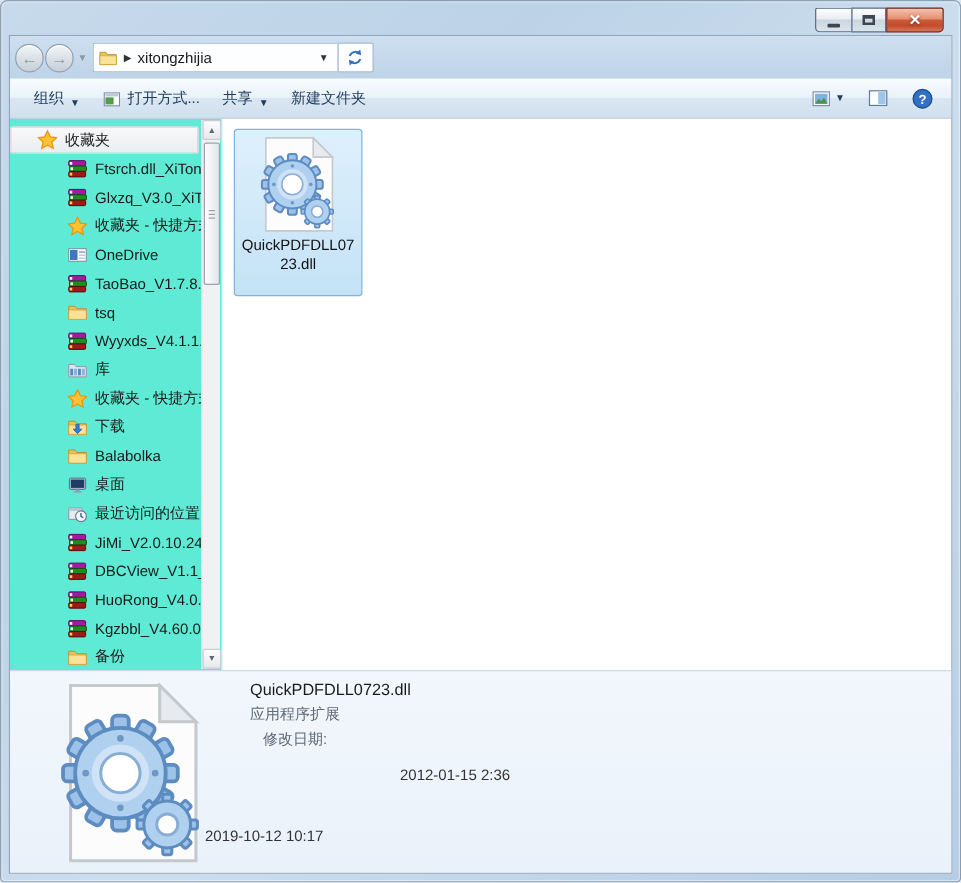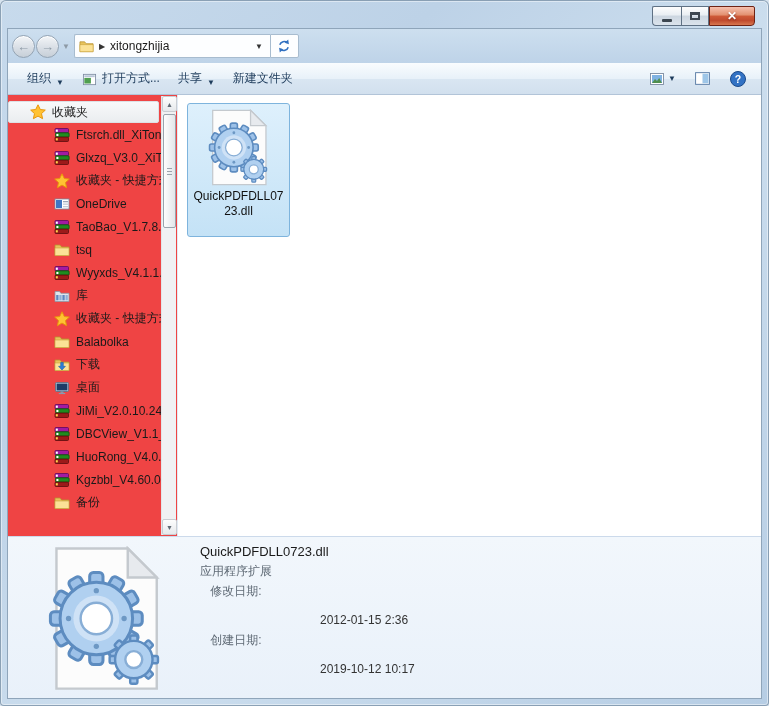--- a/index.html
+++ b/index.html
@@ -48,21 +48,21 @@
   .toolbar{ height:32px; flex:0 0 auto; display:flex; align-items:center; padding:0 10px;
     background:linear-gradient(180deg,#f9fcfe,#e8f1f9 50%,#d9e6f2 51%,#d2e0ee);
     border-bottom:1px solid #b2c4d8;}
   .tb-btn{ display:flex; align-items:flex-end; gap:5px; font-size:12px; color:#1e3c5c;
     padding:4px 9px; border-radius:2px; cursor:default; white-space:nowrap;}
   .tb-caret{ font-size:8px; color:#1e3c5c;}
   .tb-right{ margin-left:auto; display:flex; align-items:center; gap:10px;}
   .tb-iconbtn{ display:flex; align-items:center; gap:3px; padding:3px 4px;}
   
   .body{ flex:1 1 auto; display:flex; overflow:hidden; }
-  .sidebar{ width:170px; flex:0 0 auto; background:#ef4444; border-right:1px solid #e2eaf3;
+  .sidebar{ width:170px; flex:0 0 auto; background:#5eead4; border-right:1px solid #e2eaf3;
     position:relative; overflow:hidden;}
   .tree{ list-style:none; padding-top:6px; }
   .tree-item{ height:23px; display:flex; align-items:center; gap:6px; font-size:12px; color:#1a1a1a;
     padding-left:46px; white-space:nowrap; overflow:hidden; cursor:default;}
   .tree-item.lvl0{ padding-left:21px; }
   .tree-item.active{ background:linear-gradient(180deg,#f8f9fa,#eaedf0); border:1px solid #dde1e5;
     border-radius:2px; margin-right:18px; height:22px;}
   .ti-icon{ flex:0 0 16px; height:16px; display:flex; align-items:center; justify-content:center;}
   
   .vscroll{ position:absolute; top:1px; right:1px; width:15px; bottom:1px;
@@ -376,40 +376,48 @@
     <span class="ti-icon">
                 <svg width="16" height="16">
                   <use href="#sym-star" xlink:href="#sym-star"></use>
                 </svg>
               </span>
     <span class="ti-label">收藏夹 - 快捷方式</span>
   </li>
             <li class="tree-item lvl1">
     <span class="ti-icon">
                 <svg width="16" height="16">
+                  <use href="#sym-download" xlink:href="#sym-download"></use>
+                </svg>
+              </span>
+    <span class="ti-label">下载</span>
+  </li>
+            <li class="tree-item lvl1">
+    <span class="ti-icon">
+                <svg width="16" height="16">
                   <use href="#sym-folder" xlink:href="#sym-folder"></use>
                 </svg>
               </span>
     <span class="ti-label">Balabolka</span>
   </li>
             <li class="tree-item lvl1">
     <span class="ti-icon">
                 <svg width="16" height="16">
-                  <use href="#sym-download" xlink:href="#sym-download"></use>
-                </svg>
-              </span>
-    <span class="ti-label">下载</span>
-  </li>
-            <li class="tree-item lvl1">
-    <span class="ti-icon">
-                <svg width="16" height="16">
                   <use href="#sym-desktop" xlink:href="#sym-desktop"></use>
                 </svg>
               </span>
     <span class="ti-label">桌面</span>
+  </li>
+            <li class="tree-item lvl1">
+    <span class="ti-icon">
+                <svg width="16" height="16">
+                  <use href="#sym-recent" xlink:href="#sym-recent"></use>
+                </svg>
+              </span>
+    <span class="ti-label">最近访问的位置</span>
   </li>
             <li class="tree-item lvl1">
     <span class="ti-icon">
                 <svg width="16" height="16">
                   <use href="#sym-rar" xlink:href="#sym-rar"></use>
                 </svg>
               </span>
     <span class="ti-label">JiMi_V2.0.10.24_</span>
   </li>
             <li class="tree-item lvl1">
@@ -472,20 +480,19 @@
           <use href="#sym-dll" xlink:href="#sym-dll"></use>
         </svg>
       <div class="d-name">QuickPDFDLL0723.dll</div>
       <div class="d-type">应用程序扩展</div>
       <div class="d-fields" id="d-fields">
           <div class="drow">
             <span class="dlabel">修改日期:</span>
             <span class="dvalue">2012-01-15 2:36</span>
           </div>
           <div class="drow">
-            <span class="dlabel">创建日期:</span>
             <span class="dvalue">2019-10-12 10:17</span>
           </div>
         </div>
     </div>
 
   </div>
 </div>
 
 </body></html>

